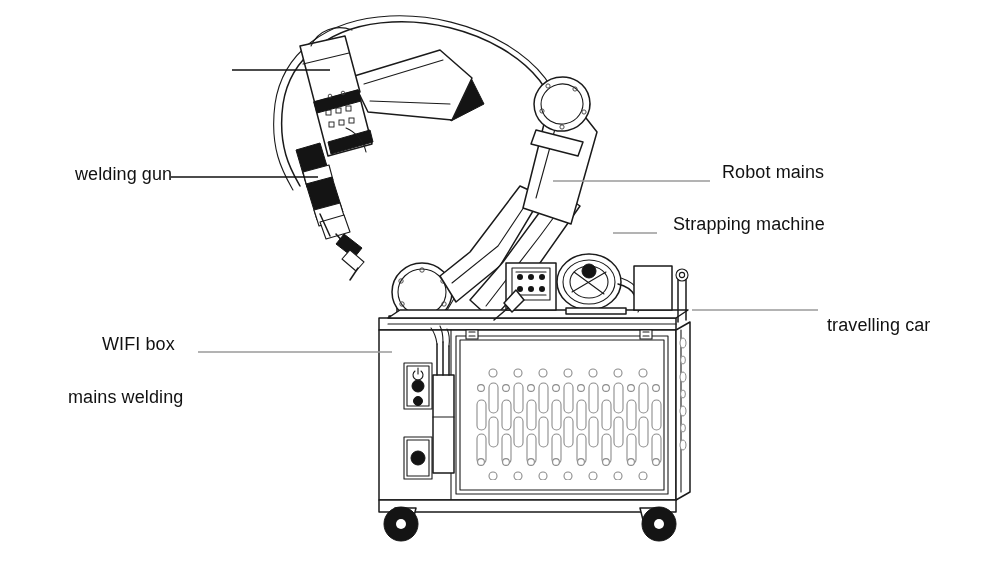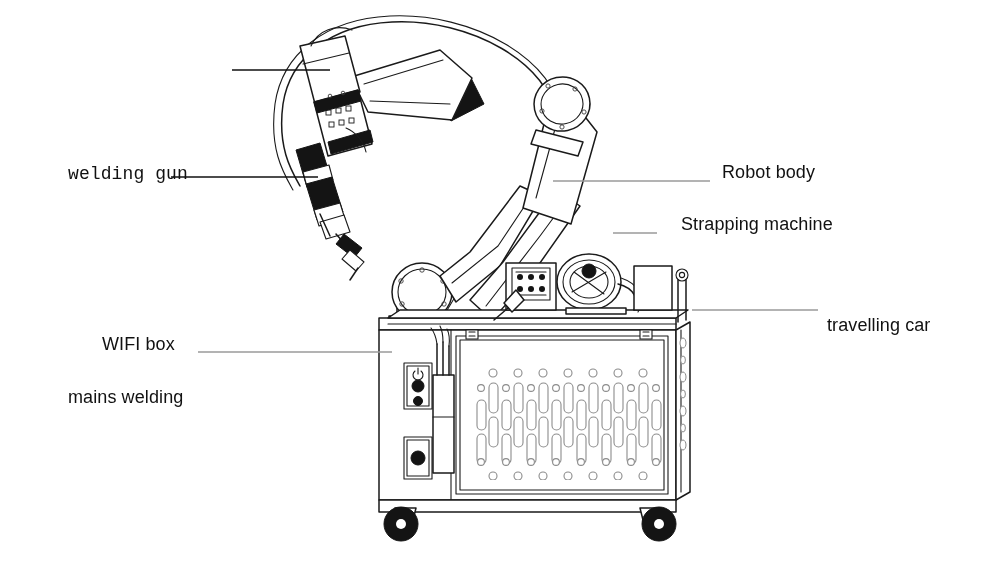--- a/index.html
+++ b/index.html
@@ -307,20 +307,20 @@
     <g stroke-width="1.3" fill="none">
       <line x1="232" y1="70" x2="330" y2="70" stroke="#111111"></line>
       <line x1="171" y1="177" x2="318" y2="177" stroke="#111111"></line>
       <line x1="198" y1="352" x2="392" y2="352" stroke="#9a9a9a"></line>
       <line x1="553" y1="181" x2="710" y2="181" stroke="#9a9a9a"></line>
       <line x1="613" y1="233" x2="657" y2="233" stroke="#9a9a9a"></line>
       <line x1="692" y1="310" x2="818" y2="310" stroke="#9a9a9a"></line>
     </g>
   </svg>
 
-  <div class="lbl" style="left:68px;  top:165px;font-family:Liberation Mono, monospace;">welding gun</div>
+  <div class="lbl" style="left:75px;  top:165px;">welding gun</div>
   <div class="lbl" style="left:102px; top:335px;">WIFI box</div>
   <div class="lbl" style="left:68px;  top:388px;">mains welding</div>
-  <div class="lbl" style="left:722px; top:163px;">Robot body</div>
-  <div class="lbl" style="left:673px; top:215px;margin-left:8px;">Strapping  machine</div>
+  <div class="lbl" style="left:722px; top:163px;">Robot mains</div>
+  <div class="lbl" style="left:673px; top:215px;">Strapping  machine</div>
   <div class="lbl" style="left:827px; top:291px;margin-top:25px;">travelling car</div>
 
 </div>
 
 </body></html>

